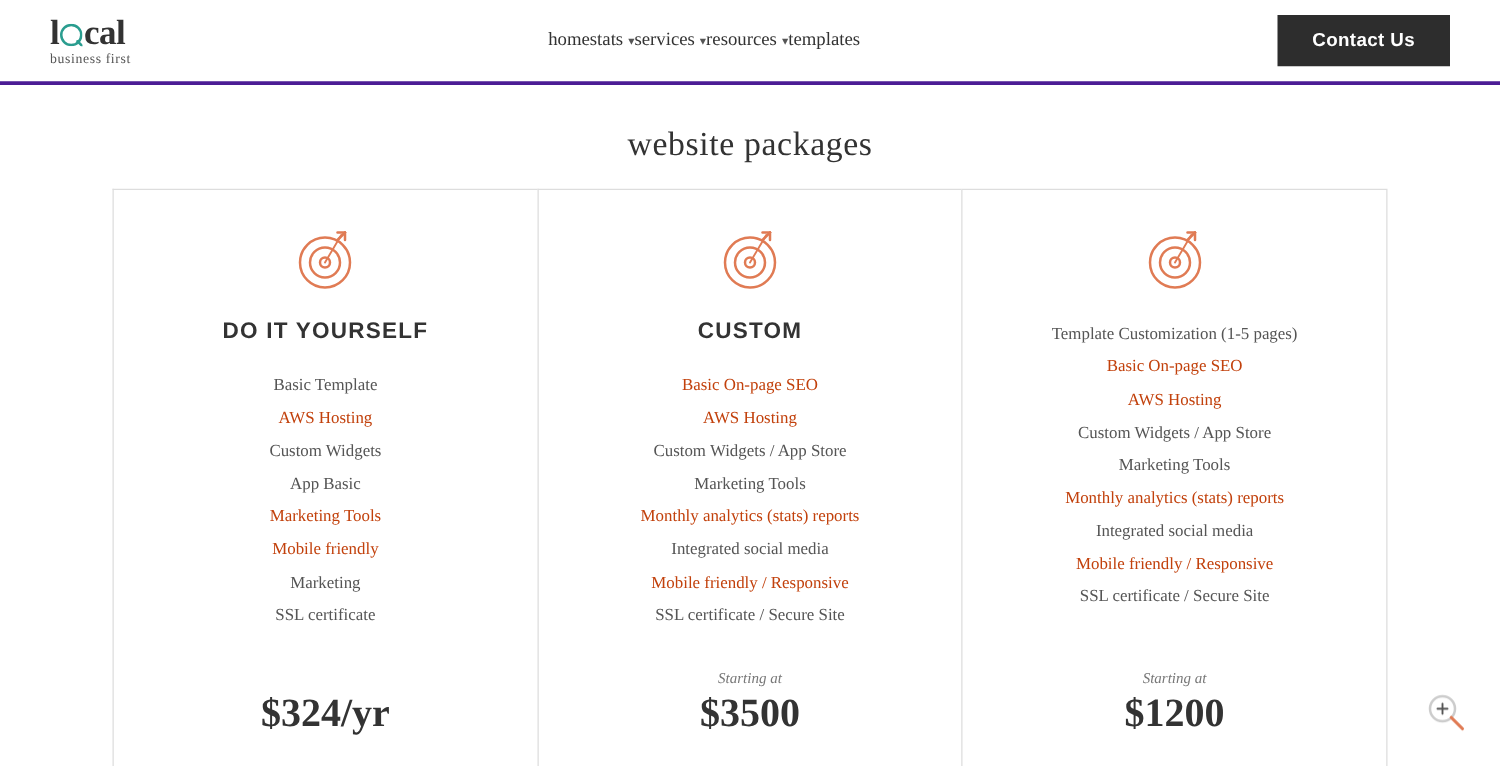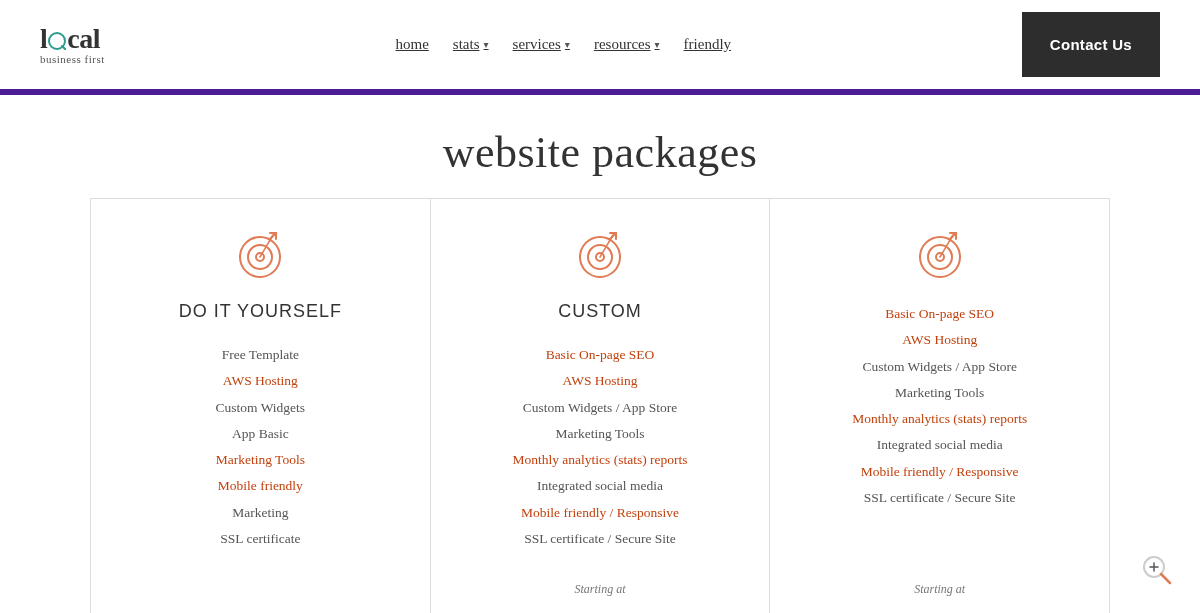--- a/index.html
+++ b/index.html
@@ -4,21 +4,21 @@
   <style>
     * { box-sizing: border-box; margin: 0; padding: 0; }
     body { font-family: 'Georgia', serif; background: #fff; color: #333; }
 
     
     .header {
       display: flex;
       align-items: center;
       justify-content: space-between;
       padding: 12px 40px;
-      border-bottom: 6px solid #4c1d95;
+      border-bottom: 3px solid #4c1d95;
     }
     .logo-wrap {
       display: flex;
       flex-direction: column;
       align-items: flex-start;
     }
     .logo-text {
       font-size: 28px;
       font-weight: bold;
       color: #333;
@@ -32,54 +32,52 @@
     }
     .logo-sub {
       font-size: 11px;
       color: #555;
       letter-spacing: 0.5px;
       text-align: right;
     }
     nav {
       display: flex;
       align-items: center;
-      gap: 24px;
-      text-decoration: underline;
     }
     .nav-item {
       font-size: 15px;
       color: #333;
       cursor: pointer;
       display: flex;
       align-items: center;
       gap: 4px;
       text-decoration: none;
     }
     .nav-chevron {
       font-size: 10px;
       color: #555;
     }
     .contact-btn {
       background: #2d2d2d;
       color: #fff;
       border: none;
-      padding: 24px 28px;
+      padding: 12px 28px;
       font-size: 15px;
       font-weight: bold;
       cursor: pointer;
       letter-spacing: 0.3px;
     }
 
     
     .page-title-wrap {
       text-align: center;
       padding: 32px 0 20px;
     }
     .page-title {
-      font-size: 44px;
+      font-size: 27px;
       font-weight: 400;
       color: #333;
       letter-spacing: 0.5px;
     }
 
     
     .pricing-grid {
       display: flex;
       justify-content: center;
       gap: 0;
@@ -103,21 +101,21 @@
 
     
     .target-icon {
       width: 56px;
       height: 56px;
       margin-bottom: 16px;
     }
 
     .card-title {
       font-size: 18px;
-      font-weight: normal;
+      font-weight: bold;
       letter-spacing: 1px;
       color: #333;
       margin-bottom: 20px;
       font-family: 'Arial', sans-serif;
     }
 
     .features-list {
       list-style: none;
       margin-bottom: 30px;
       flex: 1;
@@ -133,21 +131,21 @@
     }
 
     .price-wrap {
       margin-bottom: 16px;
       text-align: center;
     }
     .starting-at {
       font-size: 12px;
       color: #777;
       font-style: italic;
-      margin-bottom: 16px;
+      margin-bottom: 2px;
     }
     .price {
       font-size: 32px;
       font-weight: bold;
       color: #333;
     }
 
     
     .zoom-icon-wrap {
       position: fixed;
@@ -183,21 +181,21 @@
     </a>
     <a class="nav-item">
       <span>services</span>
       <span class="nav-chevron">▾</span>
     </a>
     <a class="nav-item">
       <span>resources</span>
       <span class="nav-chevron">▾</span>
     </a>
     <a class="nav-item">
-      <span>friendly</span>
+      <span>templates</span>
     </a>
   </nav>
 
   <button class="contact-btn">Contact Us</button>
 </header>
 
 <div class="page-title-wrap">
   <h1 class="page-title">website packages</h1>
 </div>
 
@@ -208,21 +206,21 @@
       <circle cx="28" cy="28" r="20" stroke="#e07b54" stroke-width="2" fill="none"></circle>
       <circle cx="28" cy="28" r="12" stroke="#e07b54" stroke-width="2" fill="none"></circle>
       <circle cx="28" cy="28" r="4" stroke="#e07b54" stroke-width="2" fill="none"></circle>
       <line x1="38" y1="10" x2="44" y2="4" stroke="#e07b54" stroke-width="2" stroke-linecap="round"></line>
       <line x1="38" y1="4" x2="44" y2="4" stroke="#e07b54" stroke-width="2" stroke-linecap="round"></line>
       <line x1="44" y1="4" x2="44" y2="10" stroke="#e07b54" stroke-width="2" stroke-linecap="round"></line>
       <line x1="28" y1="28" x2="41" y2="6" stroke="#e07b54" stroke-width="1.5" stroke-linecap="round"></line>
     </svg>
     <div class="card-title">DO IT YOURSELF</div>
     <ul class="features-list">
-      <li>Free Template</li>
+      <li>Basic Template</li>
       <li class="highlight">AWS Hosting</li>
       <li>Custom Widgets</li>
       <li>App Basic</li>
       <li class="highlight">Marketing Tools</li>
       <li class="highlight">Mobile friendly</li>
       <li>Marketing</li>
       <li>SSL certificate</li>
     </ul>
     <div class="price-wrap">
       <div class="price">$324/yr</div>
@@ -262,20 +260,21 @@
     <svg class="target-icon" viewBox="0 0 56 56" fill="none" xmlns="http://www.w3.org/2000/svg">
       <circle cx="28" cy="28" r="20" stroke="#e07b54" stroke-width="2" fill="none"></circle>
       <circle cx="28" cy="28" r="12" stroke="#e07b54" stroke-width="2" fill="none"></circle>
       <circle cx="28" cy="28" r="4" stroke="#e07b54" stroke-width="2" fill="none"></circle>
       <line x1="38" y1="10" x2="44" y2="4" stroke="#e07b54" stroke-width="2" stroke-linecap="round"></line>
       <line x1="38" y1="4" x2="44" y2="4" stroke="#e07b54" stroke-width="2" stroke-linecap="round"></line>
       <line x1="44" y1="4" x2="44" y2="10" stroke="#e07b54" stroke-width="2" stroke-linecap="round"></line>
       <line x1="28" y1="28" x2="41" y2="6" stroke="#e07b54" stroke-width="1.5" stroke-linecap="round"></line>
     </svg>
     <ul class="features-list">
+      <li>Template Customization (1-5 pages)</li>
       <li class="highlight">Basic On-page SEO</li>
       <li class="highlight">AWS Hosting</li>
       <li>Custom Widgets / App Store</li>
       <li>Marketing Tools</li>
       <li class="highlight">Monthly analytics (stats) reports</li>
       <li>Integrated social media</li>
       <li class="highlight">Mobile friendly / Responsive</li>
       <li>SSL certificate / Secure Site</li>
     </ul>
     <div class="price-wrap">

